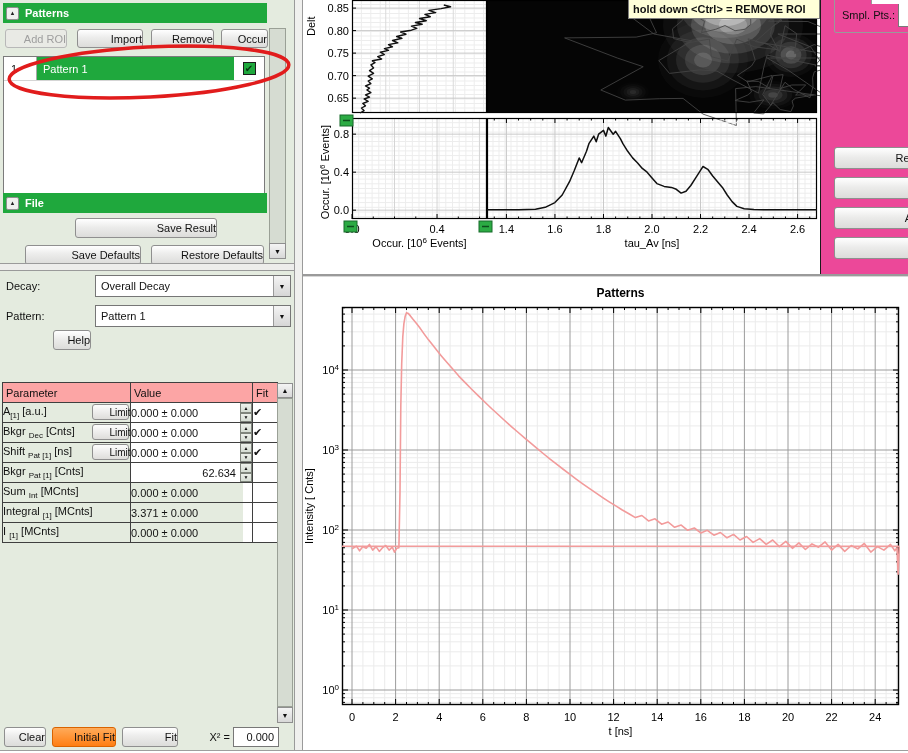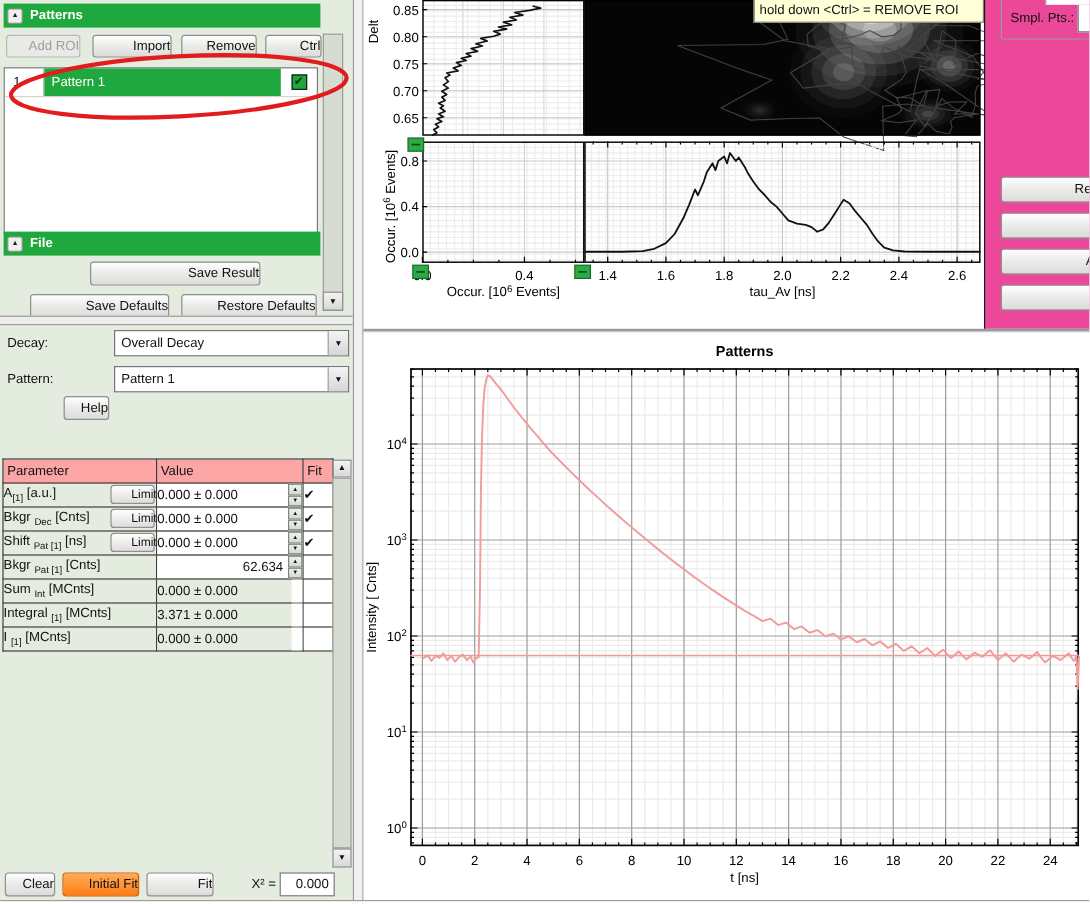--- a/index.html
+++ b/index.html
@@ -71,21 +71,21 @@
   #plots-top { left:303px; top:0; width:517px; height:274px; background:#fff; overflow:hidden; }
   #right-panel { left:820px; top:0; width:88px; height:274px; background:#ec4899;
     border-left:1px solid #1b1b1b; overflow:hidden; }
   #hline-mid { left:303px; top:274px; width:605px; height:3px; background:#9a9a9a;
     border-bottom:1px solid #d7d7d7; }
   #chart-panel { left:303px; top:277px; width:605px; height:473px; background:#fff; }
   #bottom-line { left:0; top:750px; width:908px; height:3px; background:#ffffff; border-top:1px solid #9e9e9e; }
 
   #tooltip { position:absolute; left:325px; top:-15px; width:192px; background:#ffffd8;
     border:1px solid #7f7f7f; padding:1px 4px; z-index:6; }
-  .tt-line { font-size:11px; line-height:15px; white-space:nowrap; }
+  .tt-line { font-size:11px; line-height:15px; white-space:nowrap;font-weight:bold; }
 
   #smpl-box { position:absolute; left:13px; top:-8px; width:120px; height:41px;
     border:1px solid #9a9a9a; border-radius:2px; }
   #smpl-input { position:absolute; left:77px; top:3px; width:40px; height:24px; background:#fff; border:1px solid #7a7a7a; }
   #top-notch { position:absolute; left:50px; top:0; width:38px; height:4px; background:#fff; border-left:1px solid #9a9a9a; }
 
   svg text { font-family:"Liberation Sans","DejaVu Sans",sans-serif; }
 </style>
 </head>
 <body>
@@ -102,21 +102,21 @@
     <div class="btn disabled" style="left:5px;top:29px;width:62px;height:19px;">
         <span>Add ROI</span>
       </div>
     <div class="btn" style="left:77px;top:29px;width:66px;height:19px;">
         <span>Import</span>
       </div>
     <div class="btn" style="left:151px;top:29px;width:63px;height:19px;">
         <span>Remove</span>
       </div>
     <div class="btn" style="left:221px;top:29px;width:47px;height:19px;">
-        <span>Ctrl</span>
+        <span>Occur</span>
       </div>
 
     <div id="listbox" class="abs">
       <div id="pattern-list">
           <div class="plist-row">
             <div class="plist-idx">1</div>
             <div class="plist-name">Pattern 1</div>
             <div class="plist-chk-cell">
               <div class="green-check">✔</div>
             </div>

